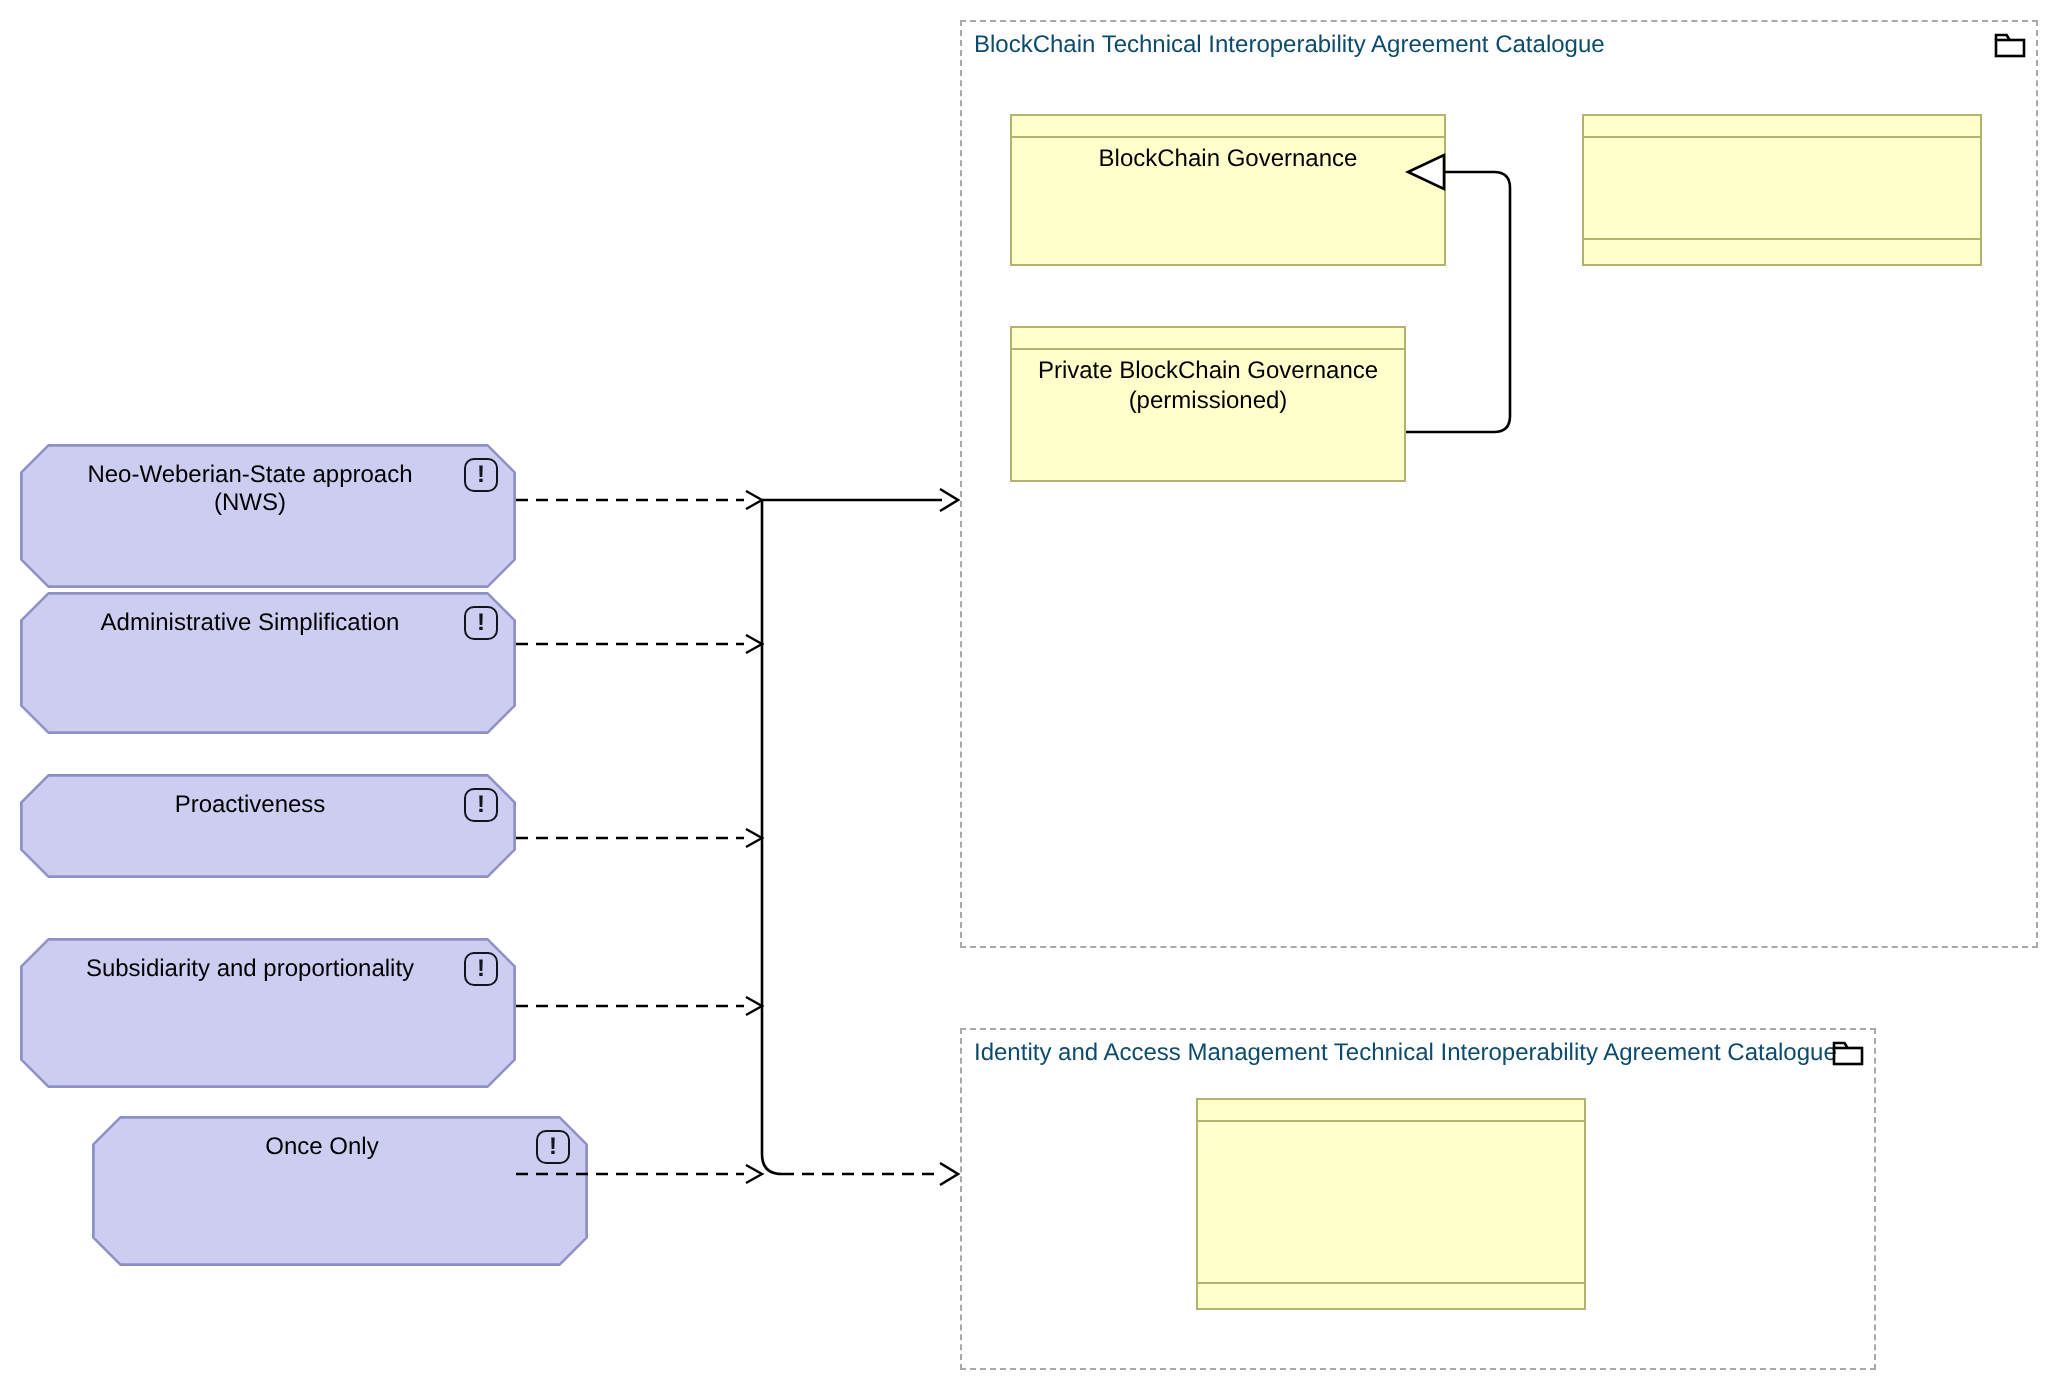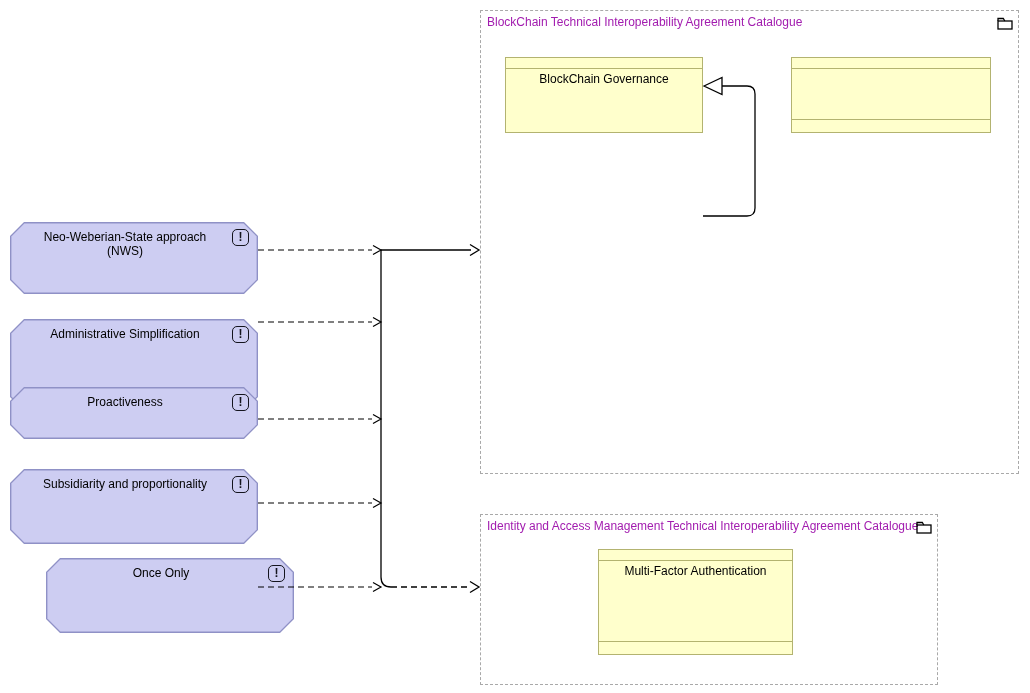--- a/index.html
+++ b/index.html
@@ -6,21 +6,21 @@
   .canvas{
     position:relative;width:1030px;height:693px;background:#ffffff;
     font-family:"Liberation Sans", sans-serif;color:#000;overflow:hidden;
   }
 
   
   .group{
     position:absolute;border:1px dashed #a9a9a9;background:#ffffff;box-sizing:border-box;
   }
   .group-title{
-    position:absolute;left:6px;top:4px;font-size:12px;line-height:14px;color:#a21caf;
+    position:absolute;left:6px;top:4px;font-size:12px;line-height:14px;color:#0c4a6e;
     white-space:nowrap;
   }
   .folder-icon{position:absolute;top:5px;right:5px;width:16px;height:13px;}
 
   
   .archi-box{
     position:absolute;background:#ffffcc;border:1px solid #b3b370;box-sizing:border-box;
   }
   .band-top{height:10px;border-bottom:1px solid #b3b370;}
   .band-bottom{position:absolute;left:0;right:0;bottom:0;height:12px;border-top:1px solid #b3b370;}
@@ -72,45 +72,48 @@
   <div class="group" style="left:480px;top:514px;width:458px;height:171px;">
     <span class="group-title">Identity and Access Management Technical Interoperability Agreement Catalogue</span>
     <span class="folder-icon">
       <svg width="16" height="13" viewBox="0 0 16 13">
         <path d="M1 4 V1.5 H6.3 L7.8 4" fill="none" stroke="#000" stroke-width="1.3"></path>
         <rect x="1" y="4" width="14" height="8" fill="none" stroke="#000" stroke-width="1.3"></rect>
       </svg>
     </span>
   </div>
 
-  <div class="archi-box" style="left:505px;top:57px;width:198px;height:76px;">
+  <div class="archi-box" style="left:505px;top:57px;width:218px;height:76px;">
     <div class="band-top"></div>
     <span class="archi-label">BlockChain Governance</span>
   </div>
 
   <div class="archi-box" style="left:791px;top:57px;width:200px;height:76px;">
     <div class="band-top"></div>
     <div class="band-bottom"></div>
   </div>
 
+  <div class="archi-box" style="left:505px;top:163px;width:198px;height:78px;">
+    <div class="band-top"></div>
+    <span class="archi-label">Private BlockChain Governance (permissioned)</span>
+  </div>
 
   <div class="archi-box" style="left:598px;top:549px;width:195px;height:106px;">
     <div class="band-top"></div>
-    <span class="archi-label">Multi-Factor Authentication</span>
     <div class="band-bottom"></div>
   </div>
 
   <div class="principle" style="top:222px;height:72px;">
     <div class="oct-outer"></div>
     <div class="oct-inner"></div>
     <span class="principle-label">Neo-Weberian-State approach (NWS)</span>
     <span class="principle-icon">!</span>
   </div>
 
-  <div class="principle" style="top:319px;height:92px;">
+  <div class="principle" style="top:296px;height:71px;">
     <div class="oct-outer"></div>
     <div class="oct-inner"></div>
     <span class="principle-label">Administrative Simplification</span>
     <span class="principle-icon">!</span>
   </div>
 
   <div class="principle" style="top:387px;height:52px;">
     <div class="oct-outer"></div>
     <div class="oct-inner"></div>
     <span class="principle-label">Proactiveness</span>

